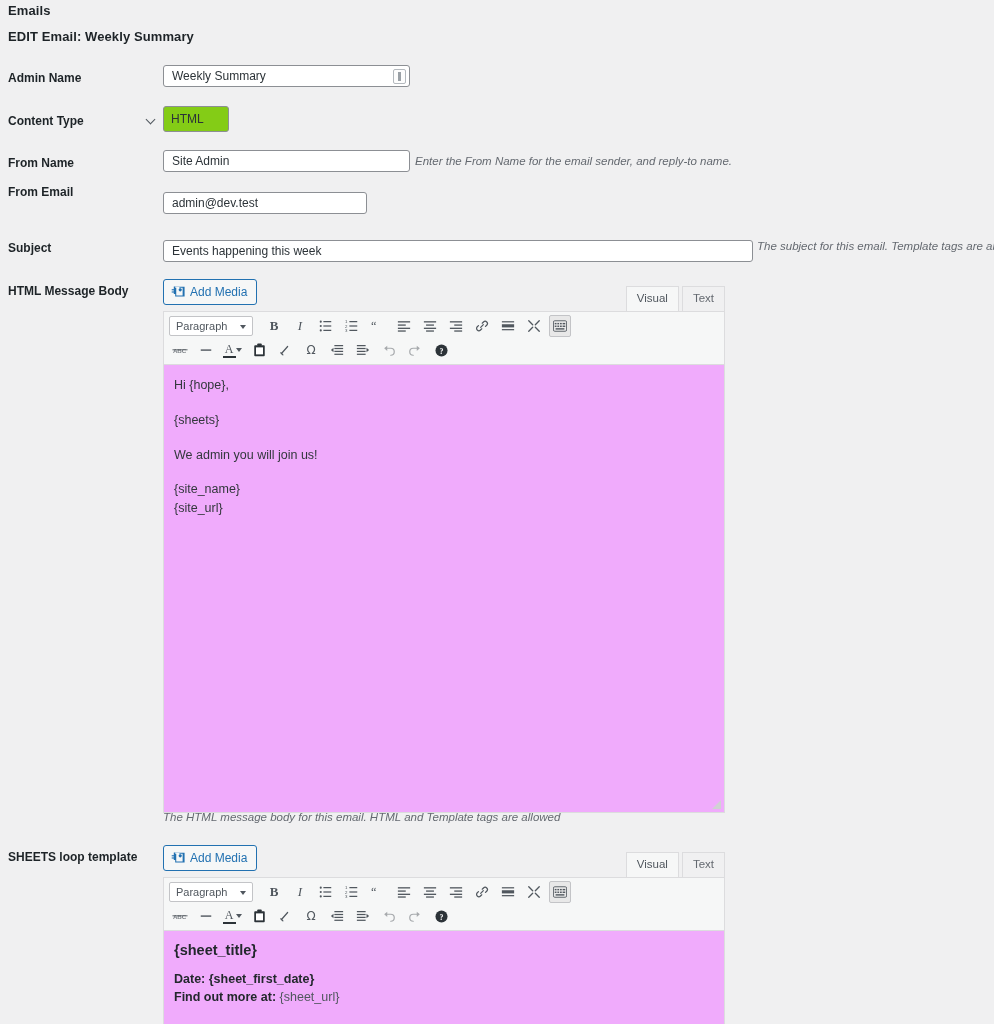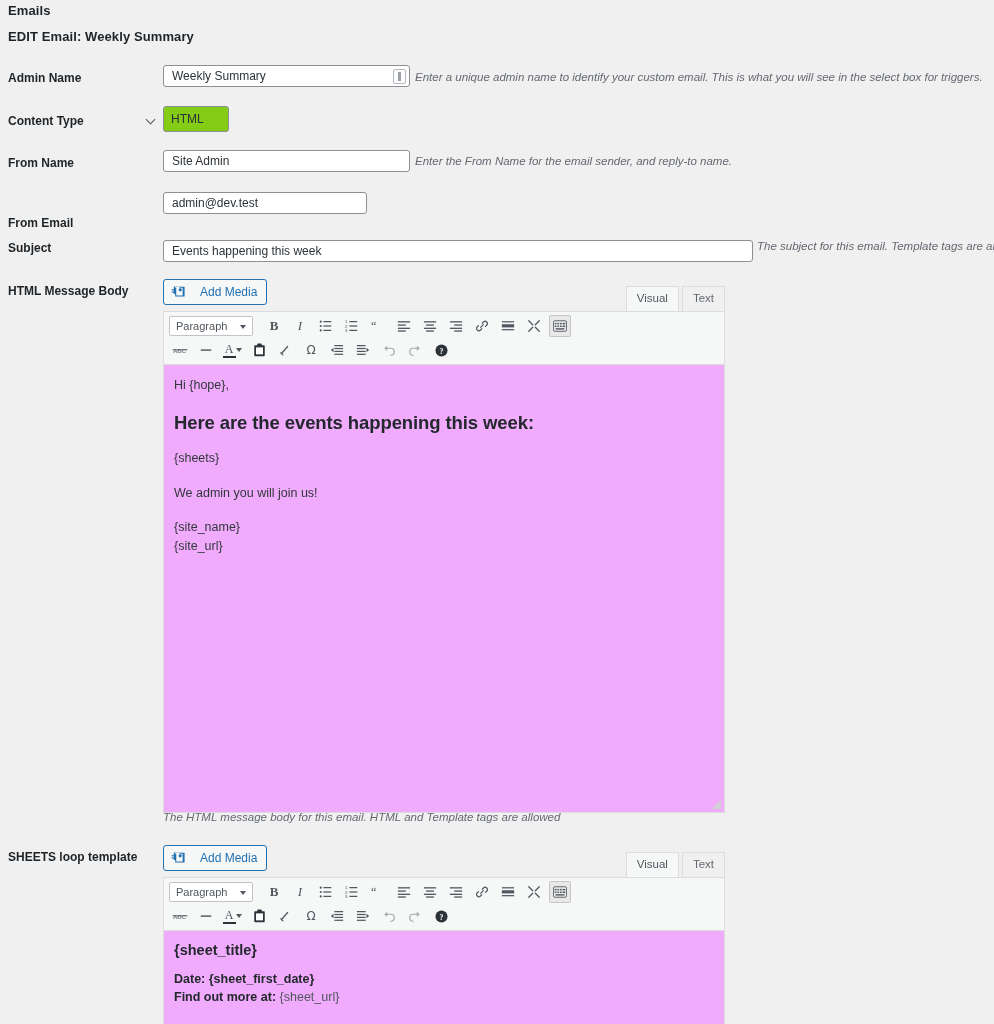--- a/index.html
+++ b/index.html
@@ -131,21 +131,21 @@
     top: 3px;
     height: 26px;
     padding: 0 9px 0 7px;
     background: #f6f7f7;
     border: 1px solid #2271b1;
     border-radius: 3px;
     color: #2271b1;
     font-size: 12px;
     display: flex;
     align-items: center;
-    gap: 15px;
+    gap: 5px;
     cursor: pointer;
     font-family: "Liberation Sans", sans-serif;
   }
   .add-media svg { display:block; }
 
   .tabs {
     position: absolute;
     right: 0;
     bottom: 0;
     display: flex;
@@ -300,35 +300,34 @@
 <div class="page">
 
   <div class="page-heading">Emails</div>
   <div class="sub-heading">EDIT Email: Weekly Summary</div>
 
   <div class="row-label" style="top:71px;">Admin Name</div>
   <input class="txt-input" style="left: 163px; top: 65px; width: 247px; height: 22px;" value="Weekly Summary">
   <div class="field-badge" style="left:393px; top:69px;">
       <i></i>
     </div>
-  <div class="desc" style="left:415px; top:71px;">Enter a unique admin name to identify your custom email. This is what you will see in the select box for triggers.</div>
 
   <div class="row-label" style="top:114px;">Content Type</div>
   <div class="sel-wrap" style="left:163px; top:106px;">
     <select class="sel-input" style="left:0; top:0;">
       <option>HTML</option>
     </select>
     <div class="sel-arrow"></div>
   </div>
 
   <div class="row-label" style="top:156px;">From Name</div>
   <input class="txt-input" style="left: 163px; top: 150px; width: 247px; height: 22px;" value="Site Admin">
   <div class="desc" style="left:415px; top:155px;">Enter the From Name for the email sender, and reply-to name.</div>
 
-  <div class="row-label" style="top:216px;">From Email</div>
+  <div class="row-label" style="top:185px;">From Email</div>
   <input class="txt-input" style="left: 163px; top: 192px; width: 204px; height: 22px;" value="admin@dev.test">
 
   <div class="row-label" style="top:241px;">Subject</div>
   <input class="txt-input" style="left: 163px; top: 240px; width: 590px; height: 22px;" value="Events happening this week">
   <div class="desc" style="left:757px; top:240px;">The subject for this email. Template tags are allowed</div>
 
   <div class="row-label" style="top:284px;">HTML Message Body</div>
 
   <div class="editor" style="left:163px; top:276px; width:562px;">
     <div class="editor-top">
@@ -522,21 +521,20 @@
             <svg width="13" height="13" viewBox="0 0 14 14">
                 <circle cx="7" cy="7" r="6.5" fill="#2c3338"></circle>
                 <text x="7" y="10.3" font-size="8.5" fill="#fff" text-anchor="middle" font-family="Liberation Serif" font-weight="bold">?</text>
               </svg>
           </div>
         </div>
       </div>
 
       <div class="editor-content" style="height:447px;">
         <p class="ec-p">Hi {hope},</p>
-        <h2 class="ec-h2">Here are the events happening this week:</h2>
         <p class="ec-p">{sheets}</p>
         <p class="ec-p">We admin you will join us!</p>
         <p class="ec-p ec-tight">{site_name}</p>
         <p class="ec-p">{site_url}</p>
         <div class="resize-handle"></div>
       </div>
     </div>
 
     <div class="desc" style="left:0px; top:535px; position:absolute;">The HTML message body for this email. HTML and Template tags are allowed</div>
   </div>

